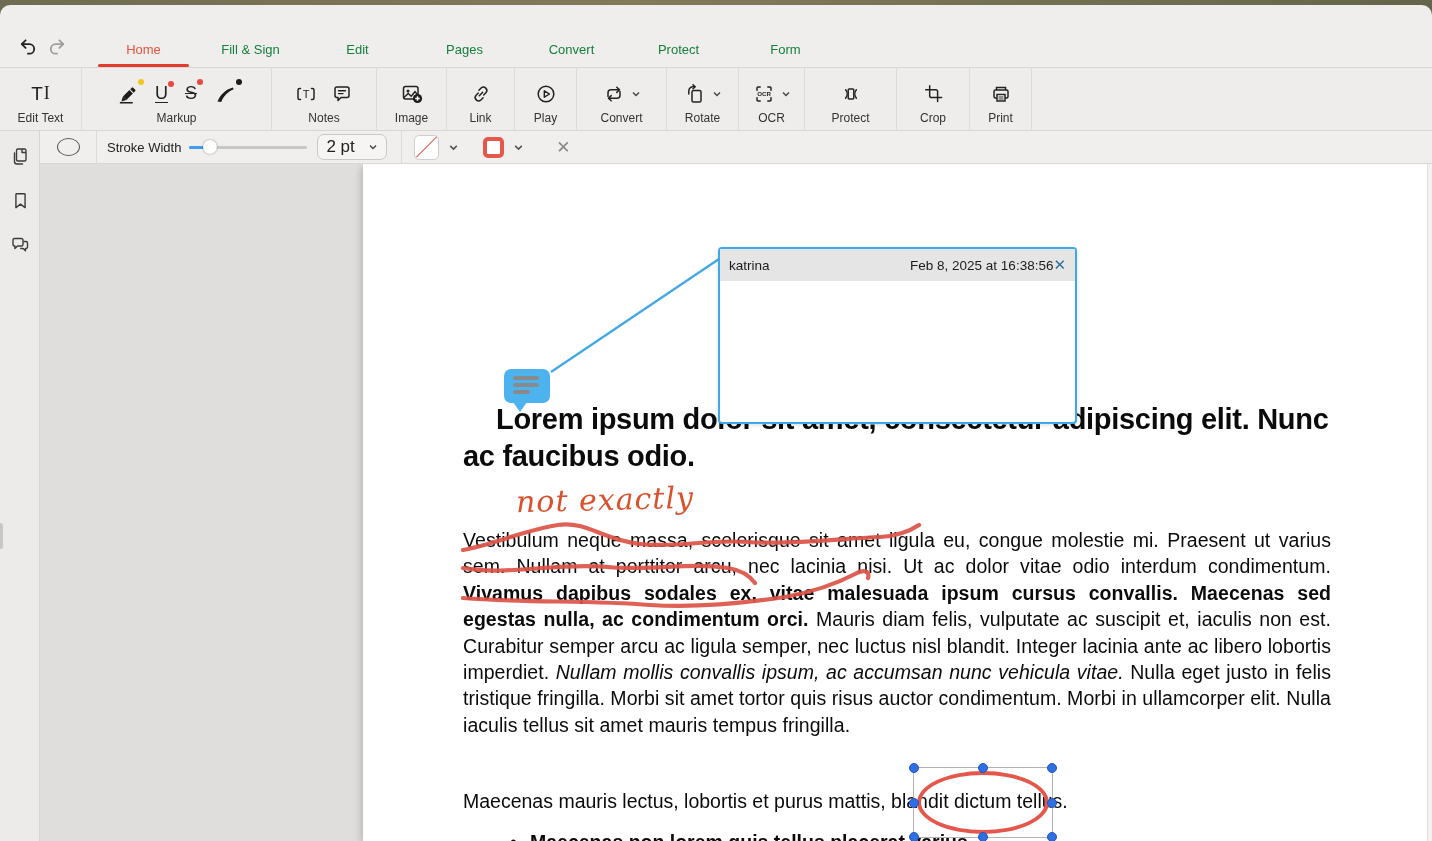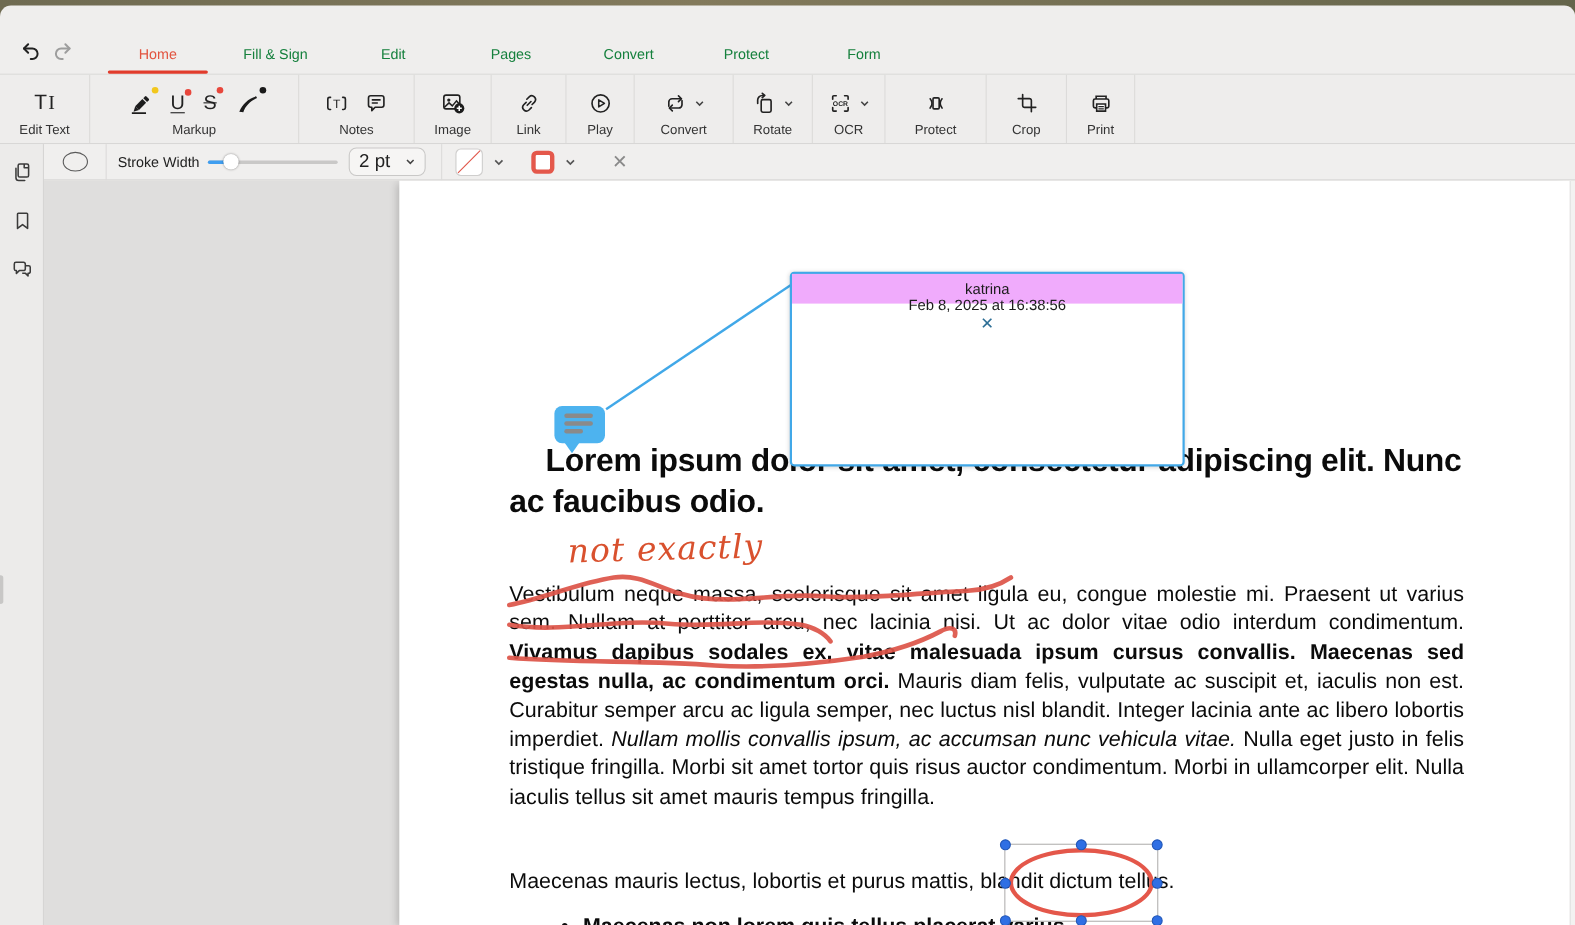--- a/index.html
+++ b/index.html
@@ -113,21 +113,21 @@
   .handle{position:absolute;width:10px;height:10px;border-radius:50%;background:#2f6fe4;border:1px solid #2257b8;box-sizing:border-box;}
 
   
   .connector{position:absolute;left:460px;top:80px;pointer-events:none;}
   .note-bubble{position:absolute;left:464px;top:205px;width:46px;height:34px;background:#4db3ef;border-radius:7px;}
   .note-bubble .bar{position:absolute;left:9px;height:3.6px;border-radius:2px;background:#8a8a8a;}
   .note-bubble .tail{position:absolute;left:9px;bottom:-9px;width:0;height:0;
     border-left:7px solid transparent;border-right:7px solid transparent;border-top:10px solid #4db3ef;}
   .popup{position:absolute;left:678px;top:83px;width:359px;height:177px;background:#fff;
     border:2.5px solid #41a8e8;border-radius:4px;box-sizing:border-box;box-shadow:0 1px 4px rgba(0,0,0,.15);}
-  .popup-head{height:27px;background:#f0abfc;display:flex;align-items:center;padding:6px 9px;box-sizing:border-box;flex-direction:column;}
+  .popup-head{height:27px;background:#e5e5e5;display:flex;align-items:center;padding:16px 9px;box-sizing:border-box;}
   .popup-author{font-size:13.5px;color:#1c1c1c;flex:1;}
   .popup-time{font-size:13.5px;color:#1c1c1c;margin-right:0;}
   .popup-close{font-size:15px;color:#2e6f96;}
   .popup-body{padding:7px 11px;font-size:13.5px;color:#111;}
 </style>
 </head>
 <body>
 
 <div class="window">
 

